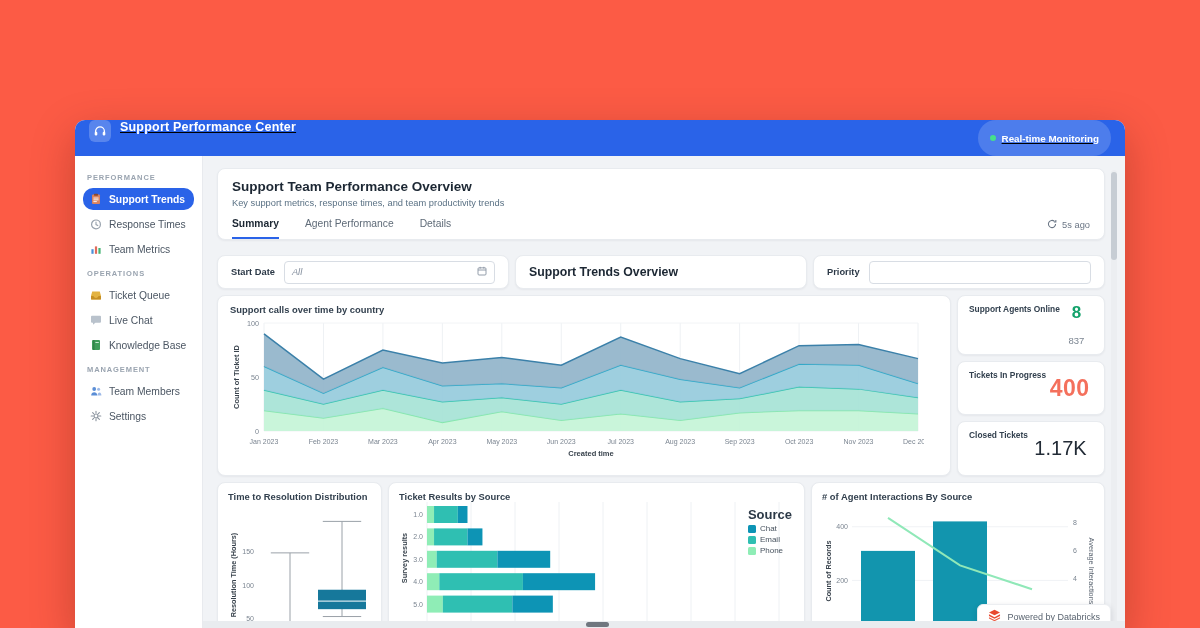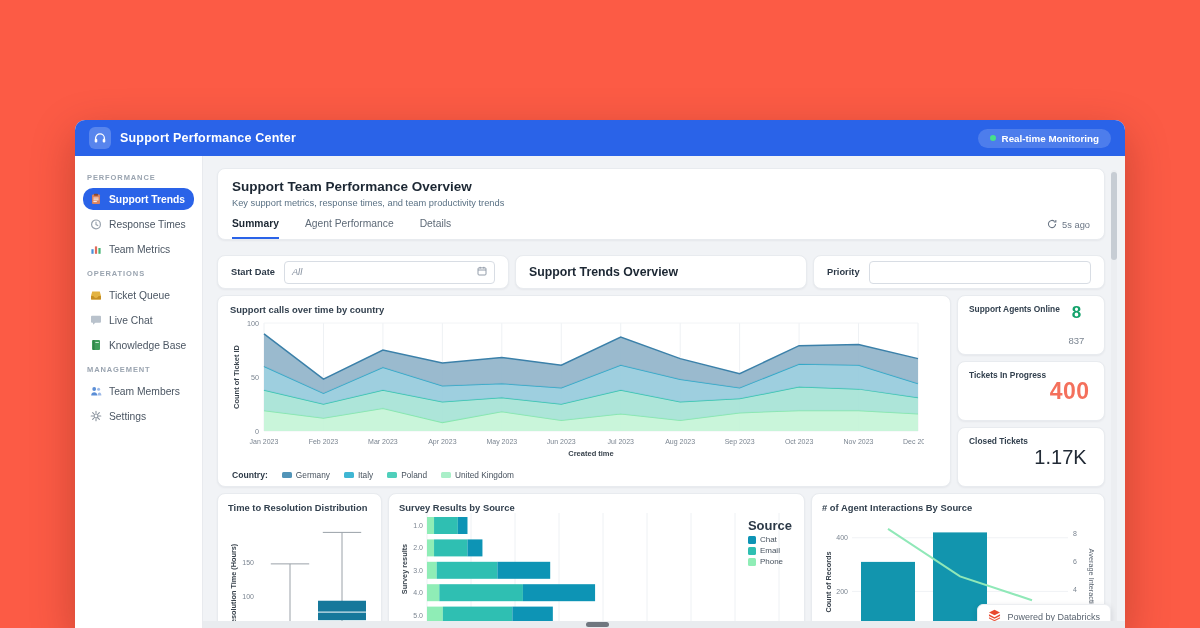--- a/index.html
+++ b/index.html
@@ -1,19 +1,19 @@
 <!DOCTYPE html>
 <html><head>
 <meta charset="utf-8">
 <style>
   html,body{margin:0;padding:0;overflow:hidden;}
   body{width:1200px;height:628px;background:#fc5b45;font-family:"Liberation Sans",sans-serif;position:relative;}
   .window{position:absolute;left:75px;top:120px;width:1050px;height:508px;background:#fff;border-radius:10px 10px 0 0;overflow:hidden;display:flex;flex-direction:column;box-shadow:0 14px 44px rgba(70,12,0,.28);}
   
-  .appbar{height:36px;background:#2a63e8;display:flex;align-items:center;padding:0 14px;flex:0 0 auto;}
+  .appbar{height:36px;background:#2a63e8;display:flex;padding:0 14px;flex:0 0 auto;text-decoration:underline;}
   .app-icon{width:22px;height:22px;border-radius:6px;background:rgba(255,255,255,.22);display:flex;align-items:center;justify-content:center;margin-right:9px;}
   .app-title{color:#fff;font-weight:bold;font-size:12.5px;letter-spacing:.2px;}
   .appbar-spacer{flex:1;}
   .rt-pill{display:flex;align-items:center;gap:6px;background:rgba(255,255,255,.17);border-radius:999px;padding:4px 12px;color:#fff;font-size:9.8px;font-weight:bold;cursor:pointer;}
   .rt-dot{width:6px;height:6px;border-radius:50%;background:#46e08b;}
   
   .wbody{flex:1;display:flex;min-height:0;}
   .sidebar{width:128px;background:#fff;border-right:1px solid #e8eaee;padding:8px 8px;box-sizing:border-box;flex:0 0 auto;}
   .side-label{font-size:7.5px;font-weight:bold;color:#9aa4b0;letter-spacing:.9px;margin:9px 4px 6px;}
   .side-item{display:flex;align-items:center;gap:7px;padding:5px 7px;border-radius:10px;font-size:10.3px;color:#4b5663;margin-bottom:3px;cursor:pointer;}
@@ -261,27 +261,20 @@
                   <text x="331.27272727272725" y="129" font-size="7" fill="#7b8591" text-anchor="middle">Jun 2023</text>
                   <text x="390.72727272727275" y="129" font-size="7" fill="#7b8591" text-anchor="middle">Jul 2023</text>
                   <text x="450.1818181818182" y="129" font-size="7" fill="#7b8591" text-anchor="middle">Aug 2023</text>
                   <text x="509.6363636363636" y="129" font-size="7" fill="#7b8591" text-anchor="middle">Sep 2023</text>
                   <text x="569.0909090909091" y="129" font-size="7" fill="#7b8591" text-anchor="middle">Oct 2023</text>
                   <text x="628.5454545454545" y="129" font-size="7" fill="#7b8591" text-anchor="middle">Nov 2023</text>
                   <text x="688" y="129" font-size="7" fill="#7b8591" text-anchor="middle">Dec 2023</text>
                   <text x="361" y="141" font-size="7.5" fill="#39434d" text-anchor="middle" font-weight="bold">Created time</text>
                   <text x="9" y="62" font-size="7.5" fill="#39434d" text-anchor="middle" font-weight="bold" transform="rotate(-90 9 62)">Count of Ticket ID</text>
                 </svg></div>
-            <div class="legend-row" id="area-legend">
-                <span class="lt">Country:</span>
-                <span class="leg-item"><span class="leg-sw" style="background:#5294b8"></span>Germany</span>
-                <span class="leg-item"><span class="leg-sw" style="background:#3fb6d3"></span>Italy</span>
-                <span class="leg-item"><span class="leg-sw" style="background:#4fcfbb"></span>Poland</span>
-                <span class="leg-item"><span class="leg-sw" style="background:#a9efc8"></span>United Kingdom</span>
-              </div>
           </div>
           <div class="stats-col">
             <div class="card stat-card">
               <div class="stat-label">Support Agents Online</div>
               <div class="stat-mid">
                 <div style="font-size:17px;font-weight:bold;color:#13a26b;">8</div>
                 <div class="stat-sub">837</div>
               </div>
             </div>
             <div class="card stat-card">
@@ -313,21 +306,21 @@
                   <rect x="38" y="119.9" width="48" height="14.070000000000022" fill="#16789b"></rect>
                   <line x1="38" y1="127.94000000000001" x2="86" y2="127.94000000000001" stroke="#cfe4ec" stroke-width="1.4"></line>
                   <line x1="114" y1="19.4" x2="114" y2="114.54" stroke="#9aa1a8"></line>
                   <line x1="94.8" y1="19.4" x2="133.2" y2="19.4" stroke="#9aa1a8"></line>
                   <line x1="94.8" y1="114.54" x2="133.2" y2="114.54" stroke="#9aa1a8"></line>
                   <rect x="90" y="87.74000000000001" width="48" height="19.429999999999993" fill="#16789b"></rect>
                   <line x1="90" y1="99.13000000000001" x2="138" y2="99.13000000000001" stroke="#cfe4ec" stroke-width="1.4"></line>
                 </svg></div>
           </div>
           <div class="card c-survey">
-            <div class="c-title">Survey Results by Source</div>
+            <div class="c-title">Ticket Results by Source</div>
             <div><svg width="384" height="126" viewBox="0 0 384 126">
                   <line x1="28" y1="0" x2="28" y2="126" stroke="#eef1f4"></line>
                   <line x1="72" y1="0" x2="72" y2="126" stroke="#eef1f4"></line>
                   <line x1="116" y1="0" x2="116" y2="126" stroke="#eef1f4"></line>
                   <line x1="160" y1="0" x2="160" y2="126" stroke="#eef1f4"></line>
                   <line x1="204" y1="0" x2="204" y2="126" stroke="#eef1f4"></line>
                   <line x1="248" y1="0" x2="248" y2="126" stroke="#eef1f4"></line>
                   <line x1="292" y1="0" x2="292" y2="126" stroke="#eef1f4"></line>
                   <line x1="336" y1="0" x2="336" y2="126" stroke="#eef1f4"></line>
                   <line x1="380" y1="0" x2="380" y2="126" stroke="#eef1f4"></line>

